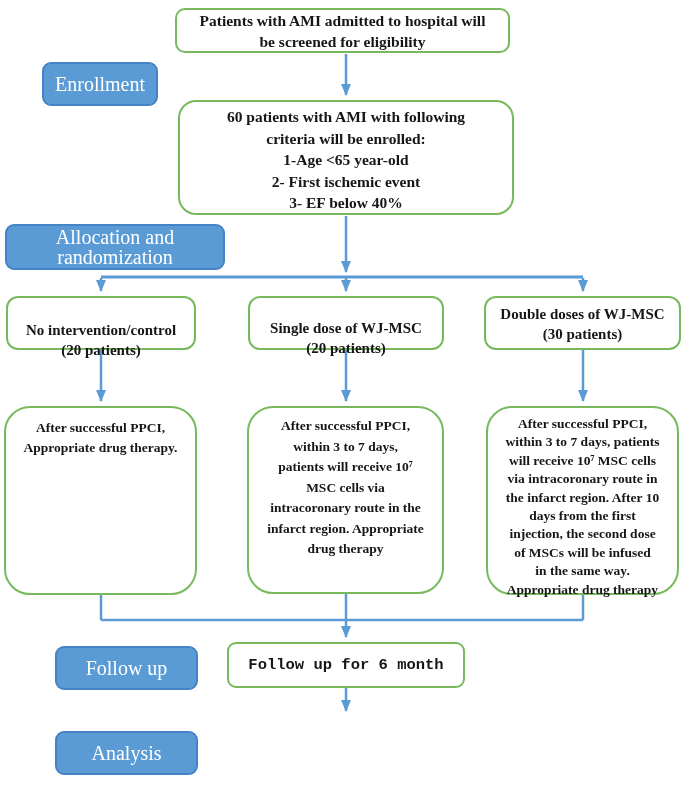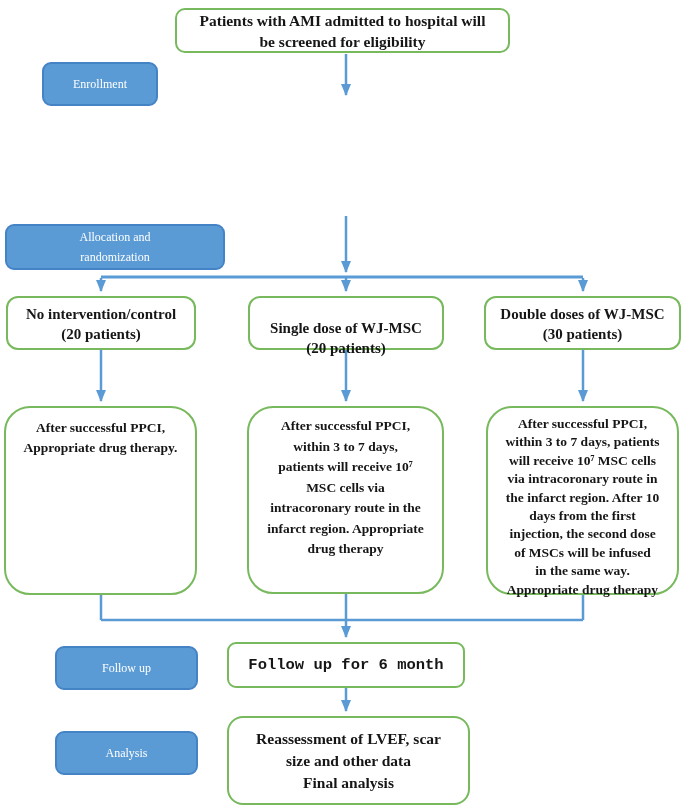--- a/index.html
+++ b/index.html
@@ -31,28 +31,28 @@
   .blabel{
     position:absolute;
     box-sizing:border-box;
     background:var(--blue);
     border:2px solid var(--blue-border);
     border-radius:9px;
     color:#ffffff;
     display:flex;align-items:center;justify-content:center;
     text-align:center;
     white-space:pre-line;
-    font-size:12px;
+    font-size:20px;
     line-height:20px;
     font-weight:400;
   }
   .center-flex{display:flex;align-items:center;justify-content:center;}
   #screening-box{left:175px;top:8px;width:335px;height:45px;border-radius:10px;font-size:15.5px;line-height:21px;}
   #enrolled-box{left:178px;top:100px;width:336px;height:115px;border-radius:18px;font-size:15.5px;line-height:21.5px;padding-top:4px;}
-  #arm-control-box{left:6px;top:296px;width:190px;height:54px;font-size:15px;line-height:20px;padding-top:6px;}
+  #arm-control-box{left:6px;top:296px;width:190px;height:54px;font-size:15px;line-height:20px;padding-top:22px;}
   #arm-single-box{left:248px;top:296px;width:196px;height:54px;font-size:15px;line-height:20px;padding-top:20px;}
   #arm-double-box{left:484px;top:296px;width:197px;height:54px;font-size:15px;line-height:20px;padding-top:6px;}
   #detail-control-box{left:4px;top:406px;width:193px;height:189px;border-radius:26px;font-size:13.5px;line-height:20px;padding:10px 6px 0 6px;}
   #detail-single-box{left:247px;top:406px;width:197px;height:188px;border-radius:26px;font-size:13.5px;line-height:20.5px;padding:8px 4px 0 4px;}
   #detail-double-box{left:486px;top:406px;width:193px;height:189px;border-radius:26px;font-size:13.5px;line-height:18.4px;padding:7px 2px 0 2px;}
   #followup-box{left:227px;top:642px;width:238px;height:46px;border-radius:9px;font-size:15.5px;font-family:Liberation Mono, monospace;}
   #analysis-box{left:227px;top:716px;width:243px;height:89px;border-radius:16px;font-size:15.5px;line-height:22px;}
   #label-enrollment{left:42px;top:62px;width:116px;height:44px;}
   #label-allocation{left:5px;top:224px;width:220px;height:46px;border-radius:9px;}
   #label-followup{left:55px;top:646px;width:143px;height:44px;}
@@ -90,20 +90,25 @@
   </svg>
 
   <div class="blabel" id="label-enrollment">Enrollment</div>
   <div class="blabel" id="label-allocation">Allocation and
 randomization</div>
   <div class="blabel" id="label-analysis">Analysis</div>
   <div class="blabel" id="label-followup">Follow up</div>
 
   <div class="gbox center-flex" id="screening-box">Patients with AMI admitted to hospital will
 be screened for eligibility</div>
+  <div class="gbox" id="enrolled-box">60 patients with AMI with following
+criteria will be enrolled:
+1-Age &lt;65 year-old
+2- First ischemic event
+3- EF below 40%</div>
 
   <div class="gbox" id="arm-control-box">No intervention/control
 (20 patients)</div>
   <div class="gbox" id="arm-single-box">Single dose of WJ-MSC
 (20 patients)</div>
   <div class="gbox" id="arm-double-box">Double doses of WJ-MSC
 (30 patients)</div>
 
   <div class="gbox" id="detail-control-box">After successful PPCI,
 Appropriate drug therapy.</div>
@@ -119,17 +124,14 @@
 will receive 10⁷ MSC cells
 via intracoronary route in
 the infarct region. After 10
 days from the first
 injection, the second dose
 of MSCs will be infused
 in the same way.
 Appropriate drug therapy</div>
 
   <div class="gbox center-flex" id="followup-box">Follow up for 6 month</div>
-  <div class="gbox center-flex" id="analysis-box">Reassessment of LVEF, scar
-size and other data
-Final analysis</div>
 
 </div>
 
 </body></html>

